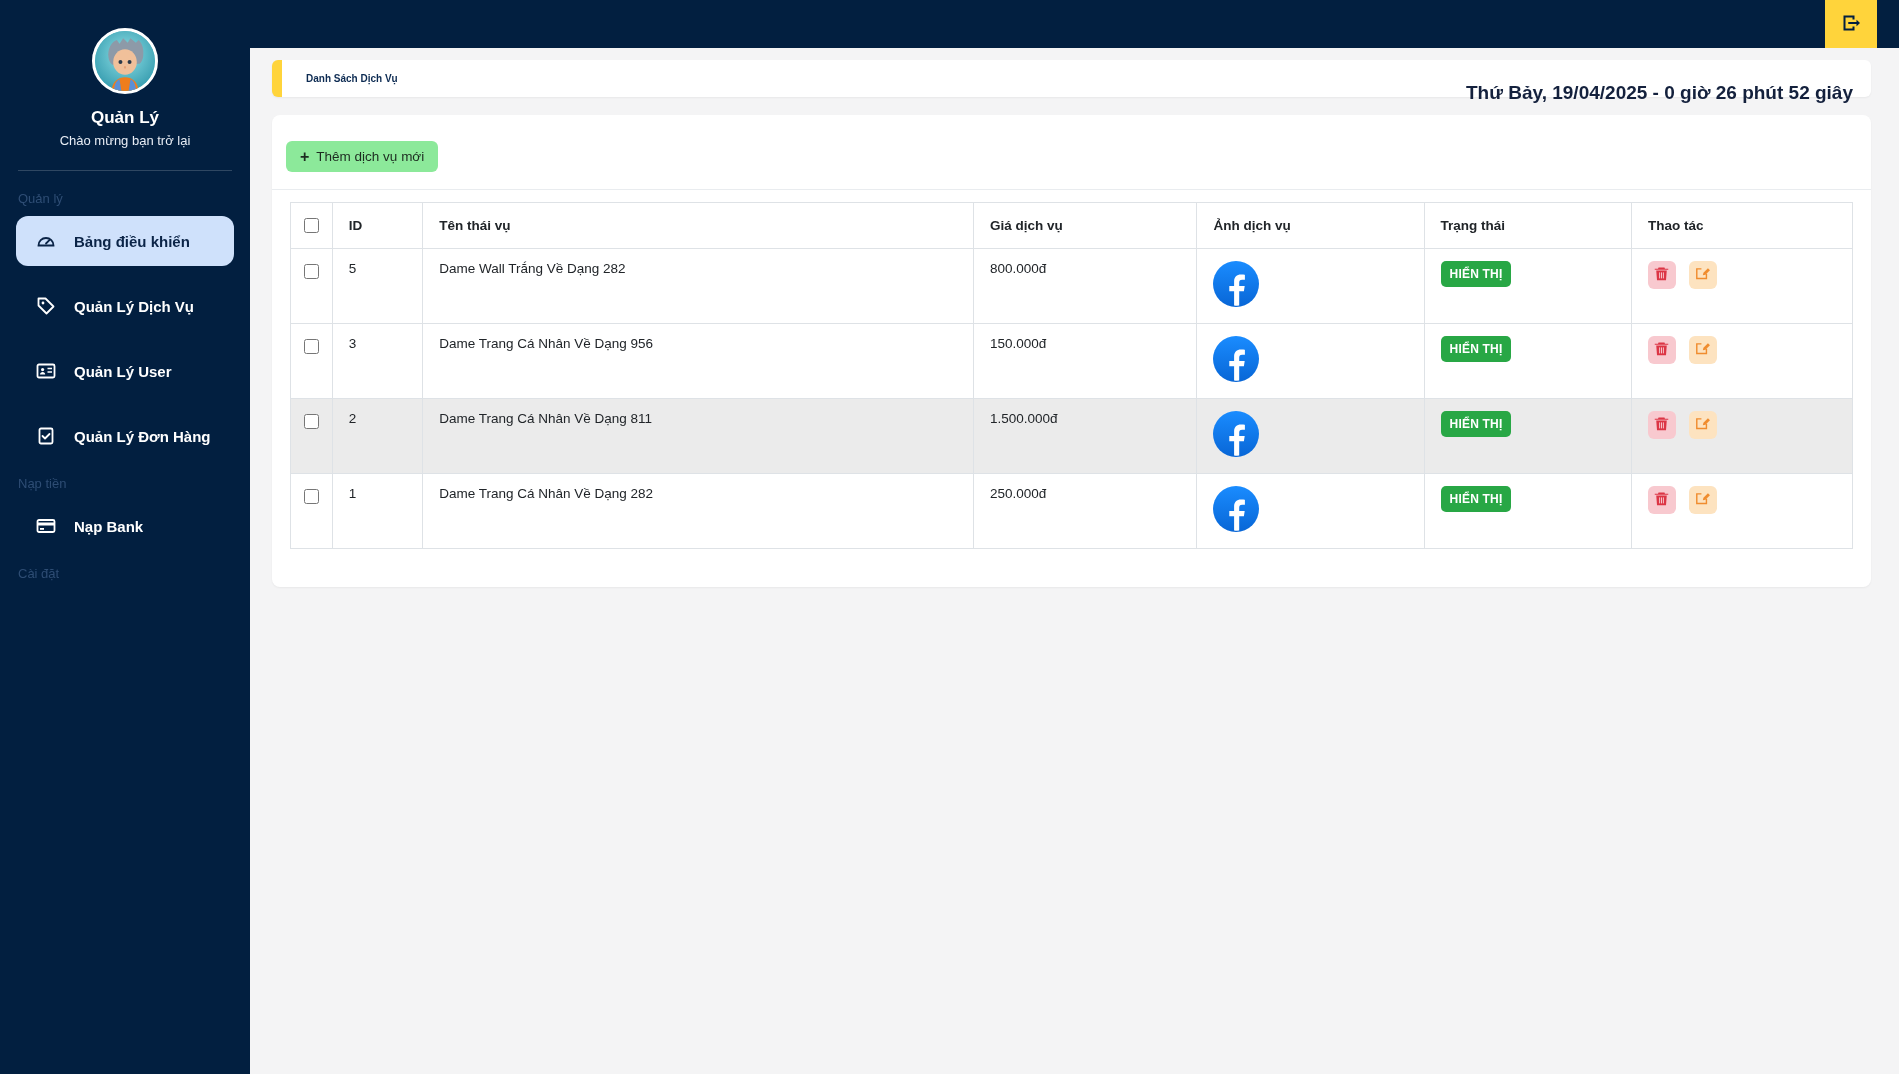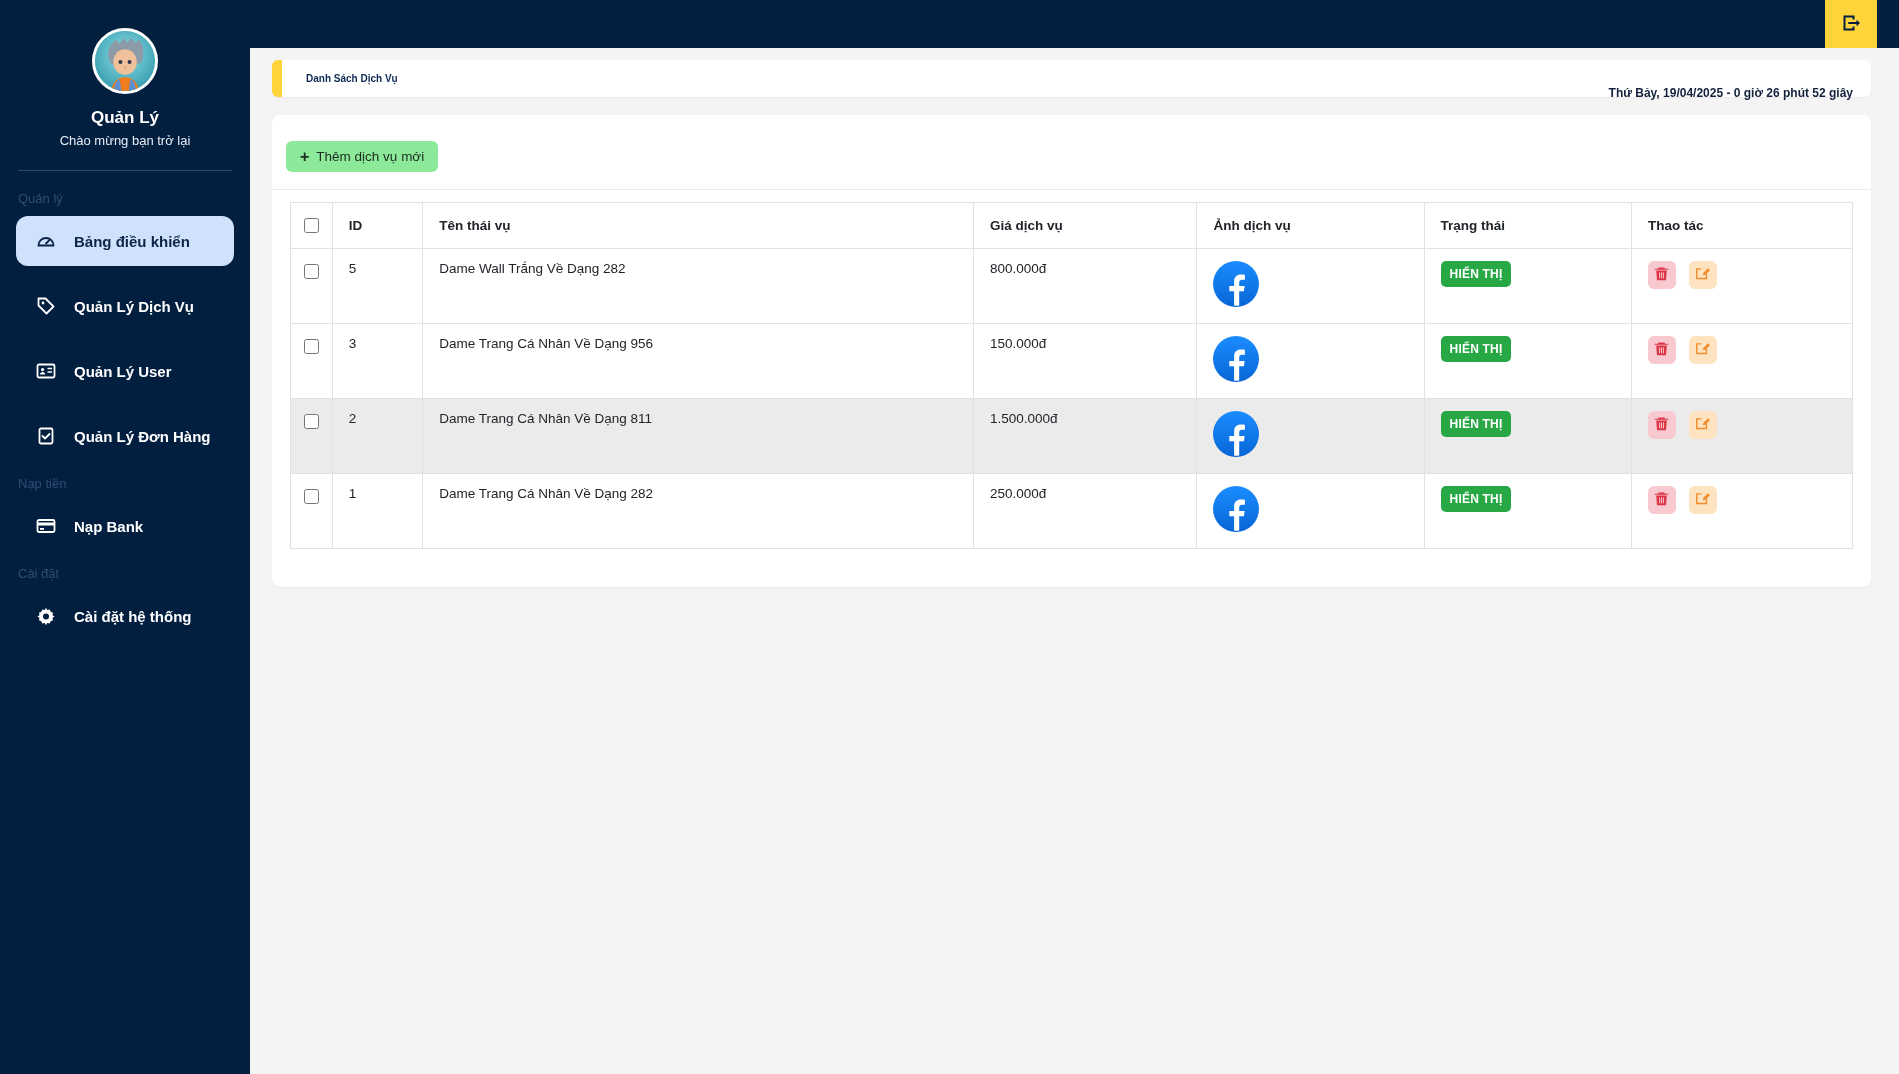--- a/index.html
+++ b/index.html
@@ -35,21 +35,21 @@
   .logout-btn svg { width:20px; height:20px; }
 
   
   .main { position:absolute; left:250px; top:48px; right:0; padding:12px 28px 0 22px; }
 
   .page-header { background:#fff; border-radius:6px; height:37px;
     border-left:10px solid #ffd43b; display:flex; align-items:center;
     justify-content:space-between; padding:0 18px 0 24px;
     box-shadow:0 1px 2px rgba(0,0,0,0.05); }
   .page-title { font-size:10px; font-weight:bold; color:#0d2b52; }
-  .page-datetime { font-size:12px; font-weight:bold; color:#14213d;margin-top:29px; }
+  .page-datetime { font-size:19px; font-weight:bold; color:#14213d;margin-top:29px; }
 
   .content-card { background:#fff; border-radius:8px; margin-top:18px;
     box-shadow:0 1px 2px rgba(0,0,0,0.05); padding-bottom:38px; }
   .card-toolbar { padding:26px 18px 17px 14px; border-bottom:1px solid #e9ecef; }
   .add-btn { background:#8ce99a; color:#1d2b20; border:none; border-radius:6px;
     height:31px; padding:0 14px; font-size:13.5px; font-weight:500;
     font-family:"Liberation Sans", sans-serif; cursor:pointer;
     display:inline-flex; align-items:center; gap:7px; }
   .add-btn .plus { font-size:16px; font-weight:bold; line-height:1; }
 
@@ -207,28 +207,20 @@
       <span class="nav-icon">
         <svg viewBox="0 0 20 20">
             <use href="#ic-credit"></use>
           </svg>
         </span>
       <span class="nav-label">Nạp Bank</span>
     </div>
 
     <div class="nav-section-label">Cài đặt</div>
 
-    <div class="nav-item">
-      <span class="nav-icon">
-        <svg viewBox="0 0 20 20">
-            <use href="#ic-gear"></use>
-          </svg>
-        </span>
-      <span class="nav-label">Cài đặt hệ thống</span>
-    </div>
   </nav>
 </aside>
 
 <header class="topbar">
   <button class="logout-btn">
     <span>
       <svg viewBox="0 0 20 20" width="20" height="20">
           <use href="#ic-logout"></use>
         </svg>
     </span>

